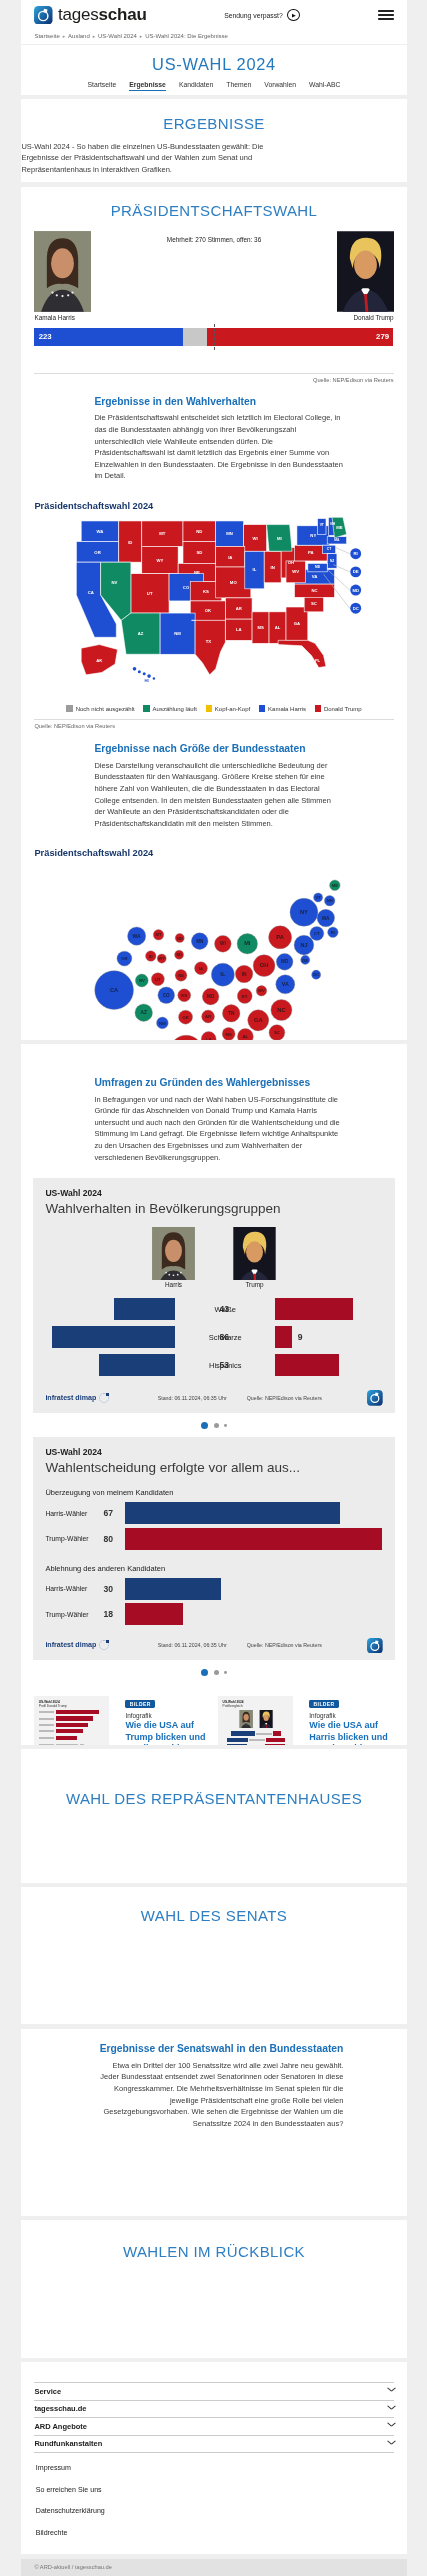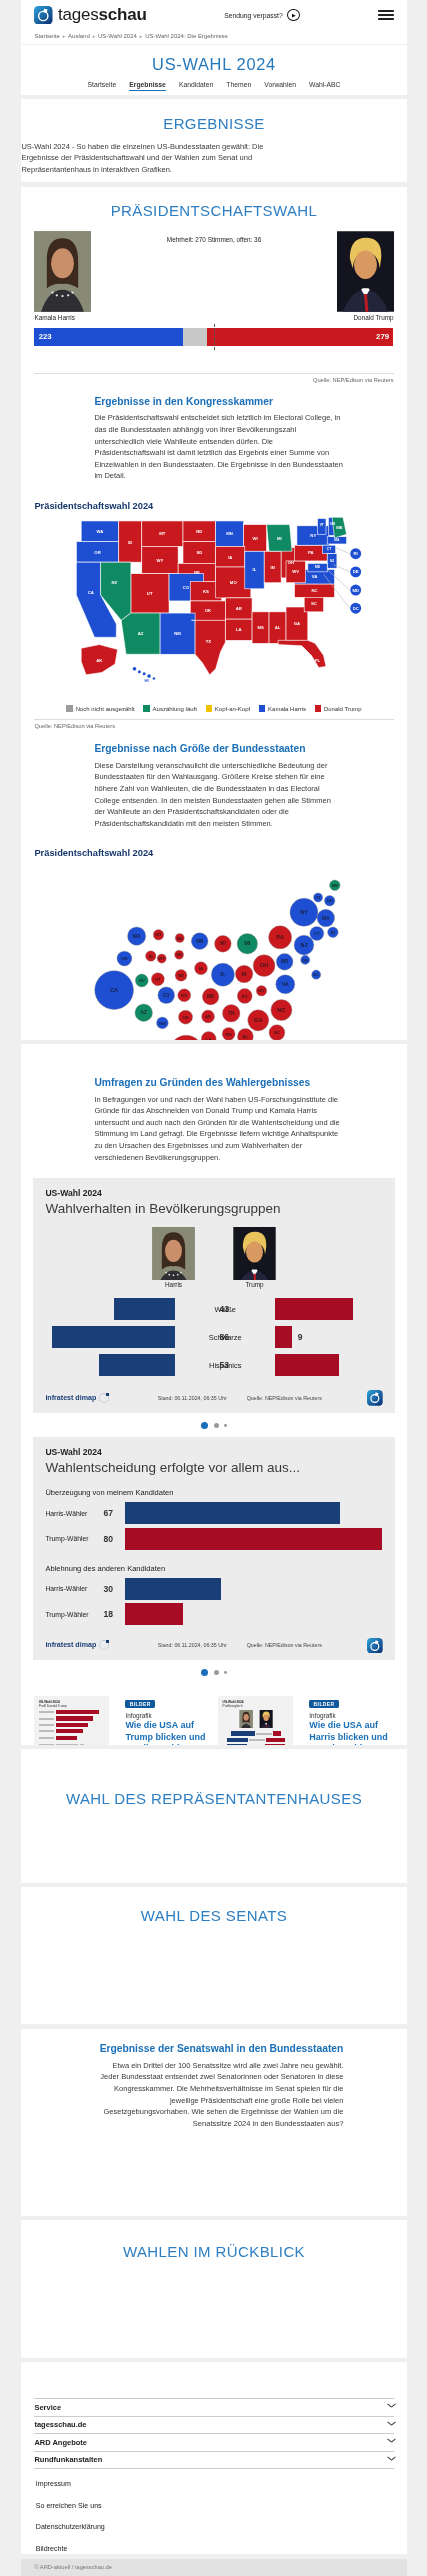--- a/index.html
+++ b/index.html
@@ -176,21 +176,21 @@
           </div>
         </div>
       <div class="majority" id="majline" style="left: 180px;"></div>
     </div>
     <div class="hr"></div>
     <div class="source" style="text-align:right;margin-top:2.9px;">Quelle: NEP/Edison via Reuters</div>
   </div>
 
   <div style="height:13px;"></div>
   <div class="col">
-    <h3 class="sub-head">Ergebnisse in den Kongresskammer</h3>
+    <h3 class="sub-head">Ergebnisse in den Wahlverhalten</h3>
     <p class="para">Die Präsidentschaftswahl entscheidet sich letztlich im Electoral College, in das die Bundesstaaten abhängig von ihrer Bevölkerungszahl unterschiedlich viele Wahlleute entsenden dürfen. Die Präsidentschaftswahl ist damit letztlich das Ergebnis einer Summe von Einzelwahlen in den Bundesstaaten. Die Ergebnisse in den Bundesstaaten im Detail.</p>
   </div>
   <div class="inner">
     <div class="chart-title">Präsidentschaftswahl 2024</div>
     <svg id="usmap" width="303" height="182" viewBox="0 0 500 300" style="display:block;margin:2.9px auto 0 auto;">
         <rect x="30" y="8" width="62" height="34" fill="#1e4fd3" stroke="#fff" stroke-width="1"></rect>
         <rect x="22" y="42" width="70" height="34" fill="#1e4fd3" stroke="#fff" stroke-width="1"></rect>
         <rect x="92" y="8" width="38" height="68" fill="#c9191f" stroke="#fff" stroke-width="1"></rect>
         <rect x="130" y="8" width="68" height="42" fill="#c9191f" stroke="#fff" stroke-width="1"></rect>
         <rect x="198" y="8" width="54" height="34" fill="#c9191f" stroke="#fff" stroke-width="1"></rect>
@@ -678,21 +678,21 @@
   <div class="col" style="padding-top:14.3px;text-align:right;">
     <h3 class="sub-head">Ergebnisse der Senatswahl in den Bundesstaaten</h3>
     <p class="para">Etwa ein Drittel der 100 Senatssitze wird alle zwei Jahre neu gewählt. Jeder Bundesstaat entsendet zwei Senatorinnen oder Senatoren in diese Kongresskammer. Die Mehrheitsverhältnisse im Senat spielen für die jeweilige Präsidentschaft eine große Rolle bei vielen Gesetzgebungsvorhaben. Wie sehen die Ergebnisse der Wahlen um die Senatssitze 2024 in den Bundesstaaten aus?</p>
   </div>
 </div>
 <div class="card" style="height:138px;">
   <h2 class="sec-head" style="padding-top:23px;">WAHLEN IM RÜCKBLICK</h2>
 </div>
 
 <div class="card" style="height:192px;">
-  <div class="inner" style="padding-top:36px;">
+  <div class="inner" style="padding-top:20px;">
     <div id="footer-accordions">
         <div class="acc">
           <span>Service</span>
           <span class="chev"></span>
         </div>
         <div class="acc">
           <span>tagesschau.de</span>
           <span class="chev"></span>
         </div>
         <div class="acc">

